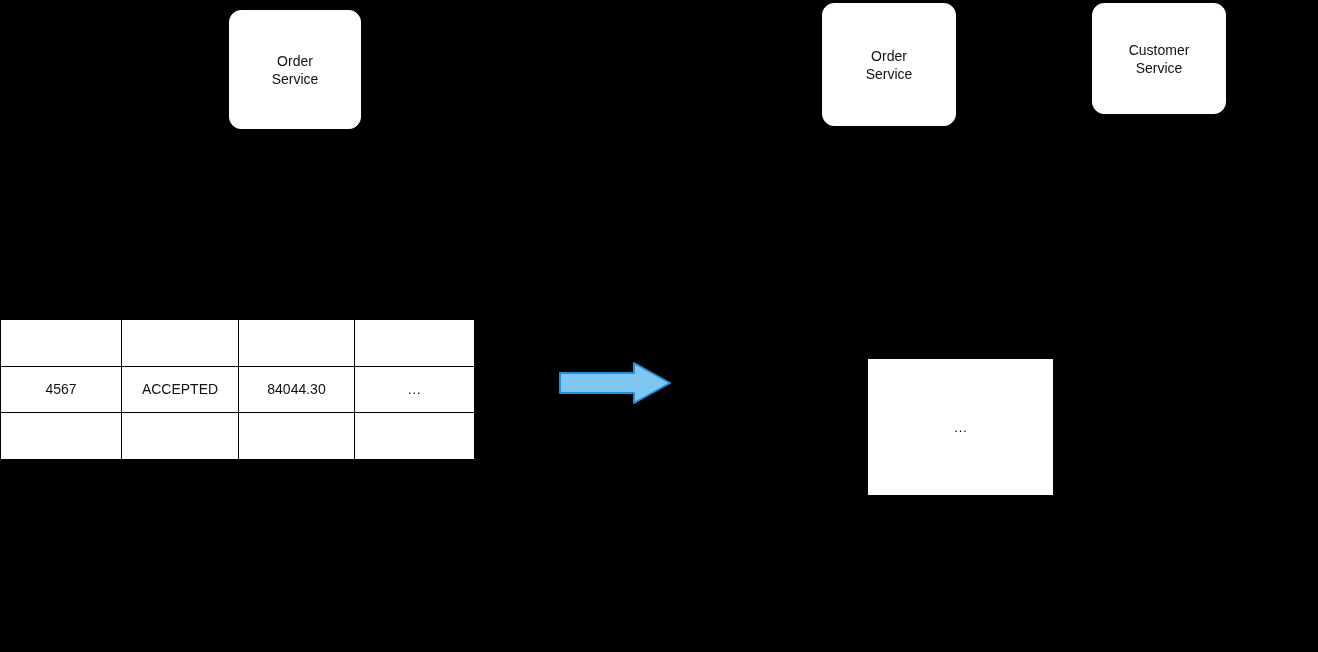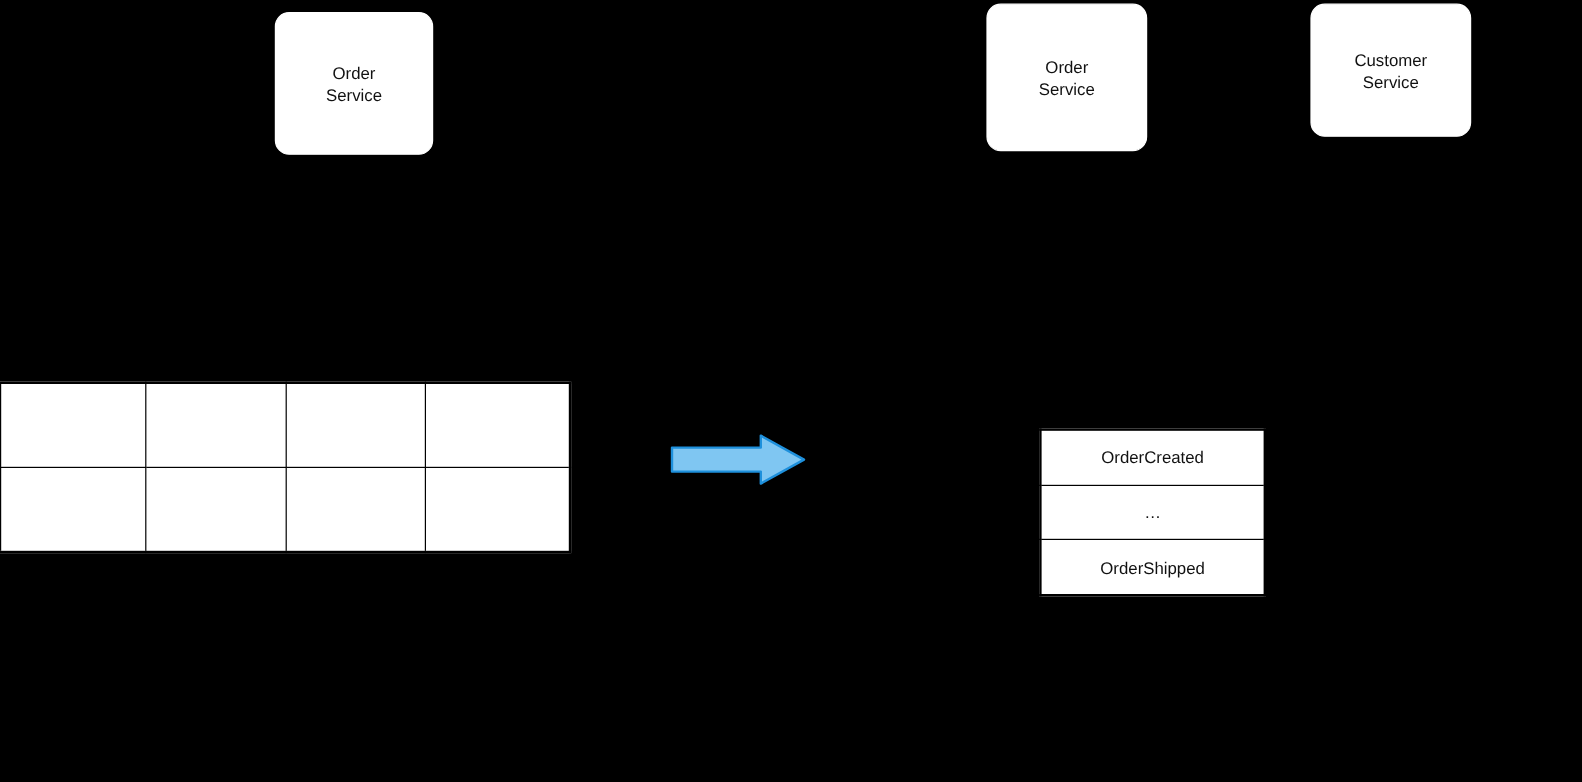--- a/index.html
+++ b/index.html
@@ -125,39 +125,39 @@
         <col class="c3">
     </colgroup>
     <tbody>
       <tr>
         <td></td>
         <td></td>
         <td></td>
         <td></td>
       </tr>
       <tr>
+        <td>4567</td>
+        <td>ACCEPTED</td>
+        <td>84044.30</td>
+        <td>…</td>
+      </tr>
+      <tr>
         <td></td>
         <td></td>
         <td></td>
         <td></td>
       </tr>
     </tbody>
   </table>
 
   <svg id="flow-arrow" viewBox="0 0 114 46" xmlns="http://www.w3.org/2000/svg">
     <polygon points="2,13 76,13 76,3 112,23 76,43 76,33 2,33" fill="#7FC6F2" stroke="#1E90DC" stroke-width="2" stroke-linejoin="round"></polygon>
   </svg>
 
   <table class="grid-table" id="events-table">
     <tbody>
       <tr>
-        <td>OrderCreated</td>
-      </tr>
-      <tr>
         <td>…</td>
-      </tr>
-      <tr>
-        <td>OrderShipped</td>
       </tr>
     </tbody>
   </table>
 
 </div>
 
 </body></html>

